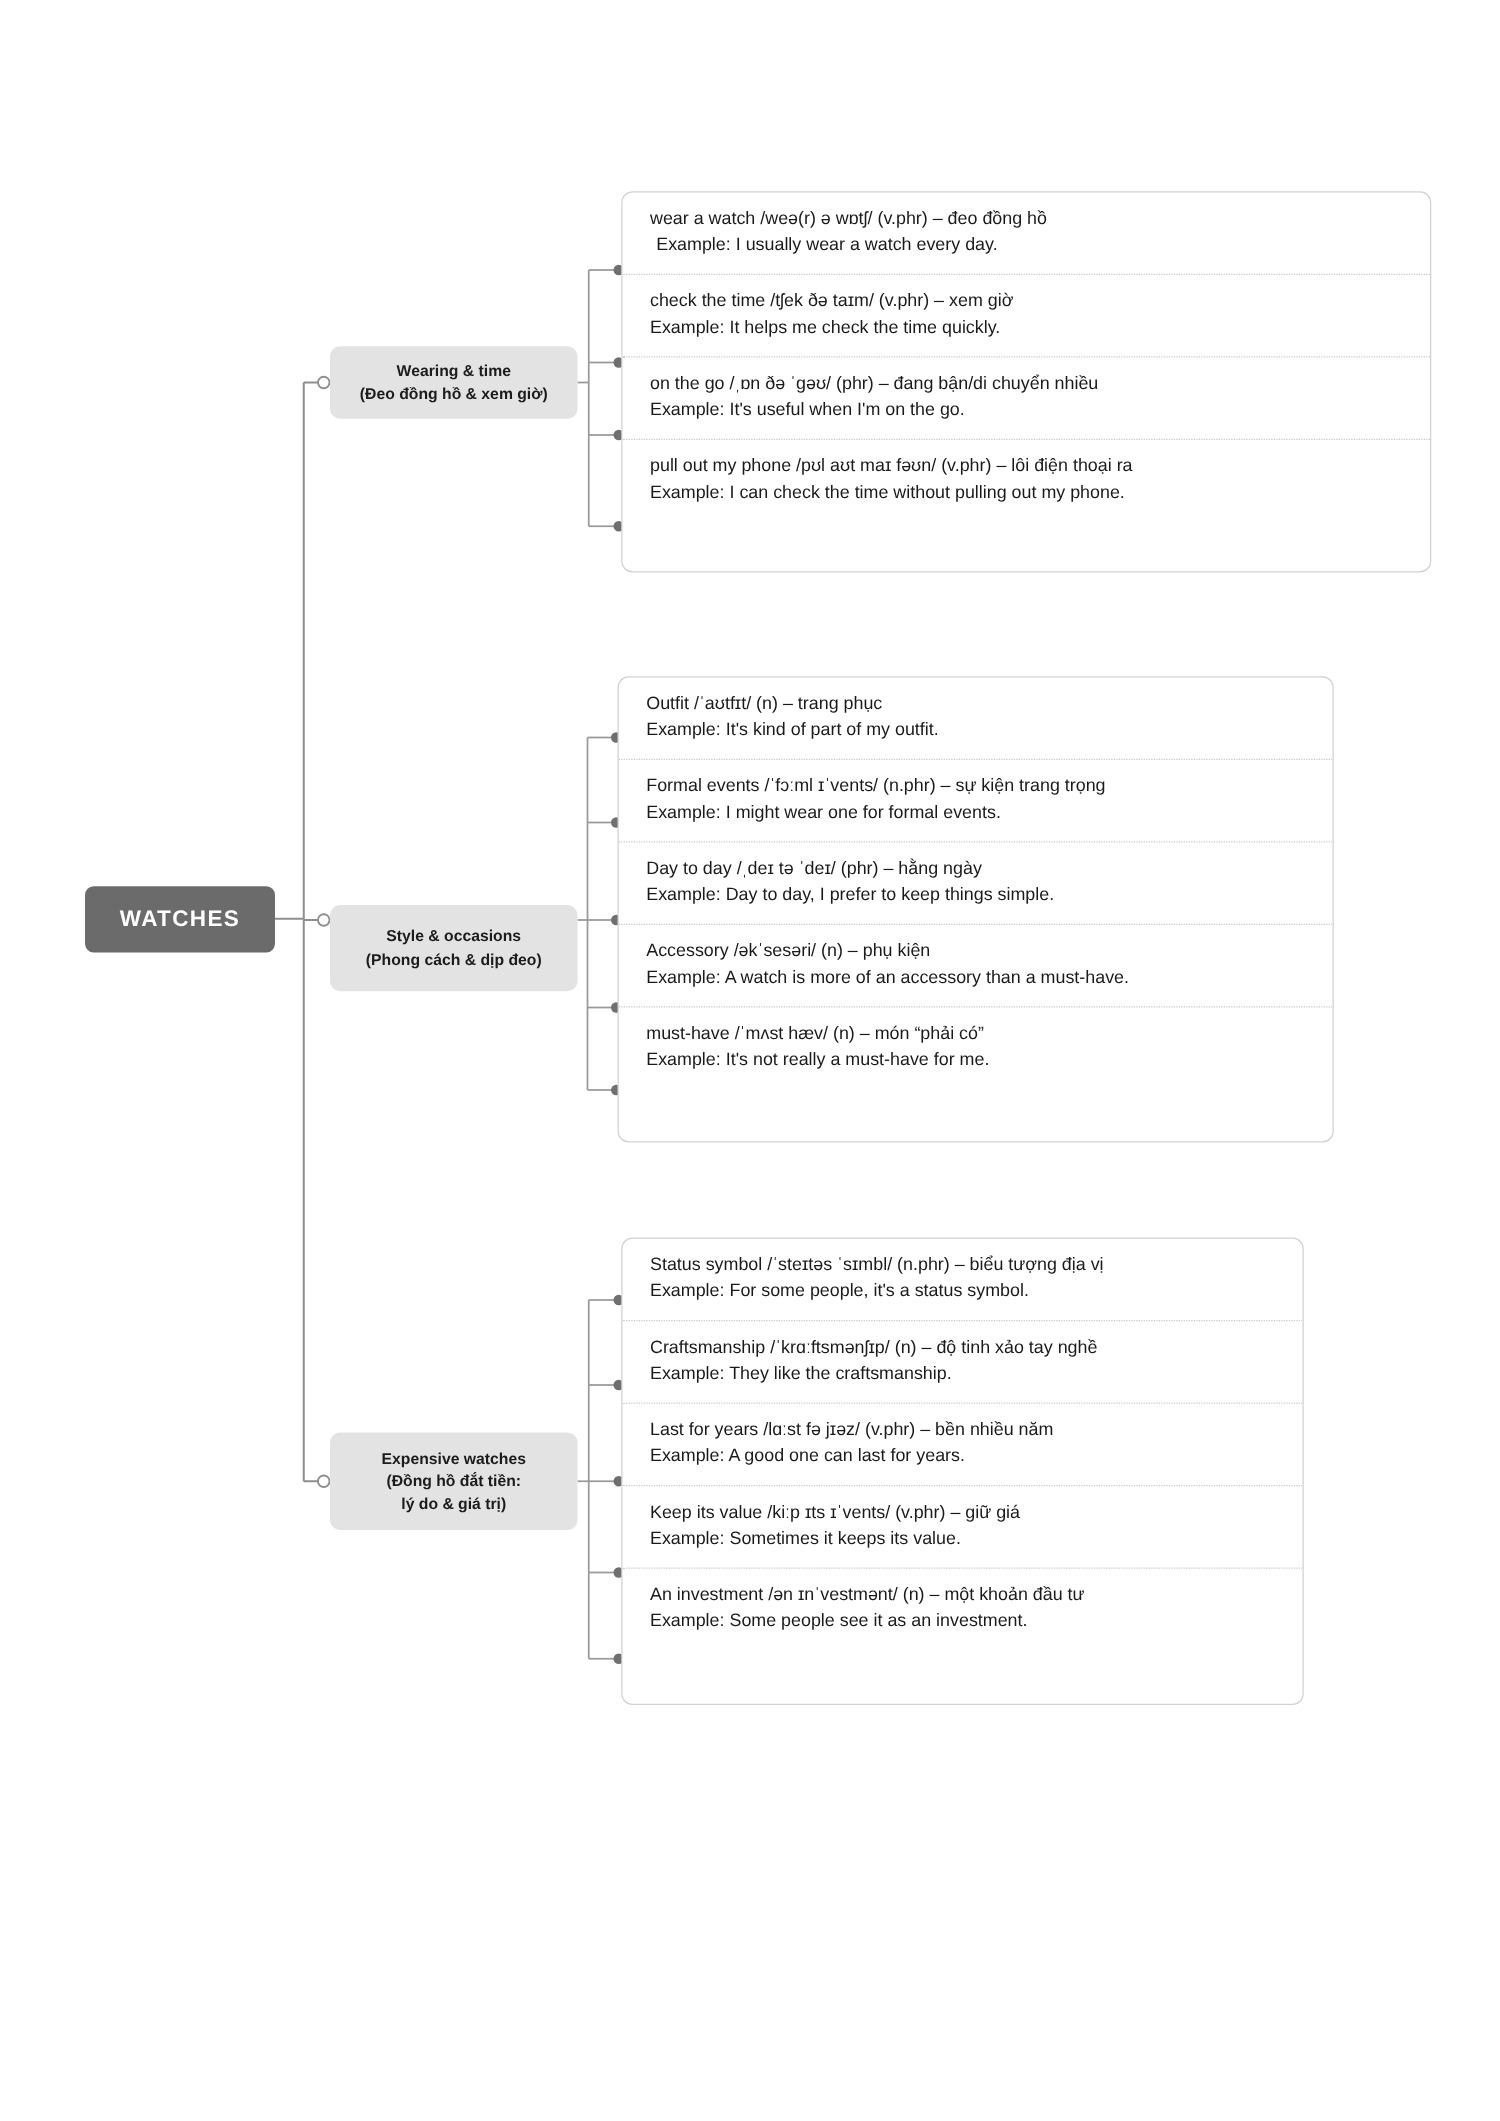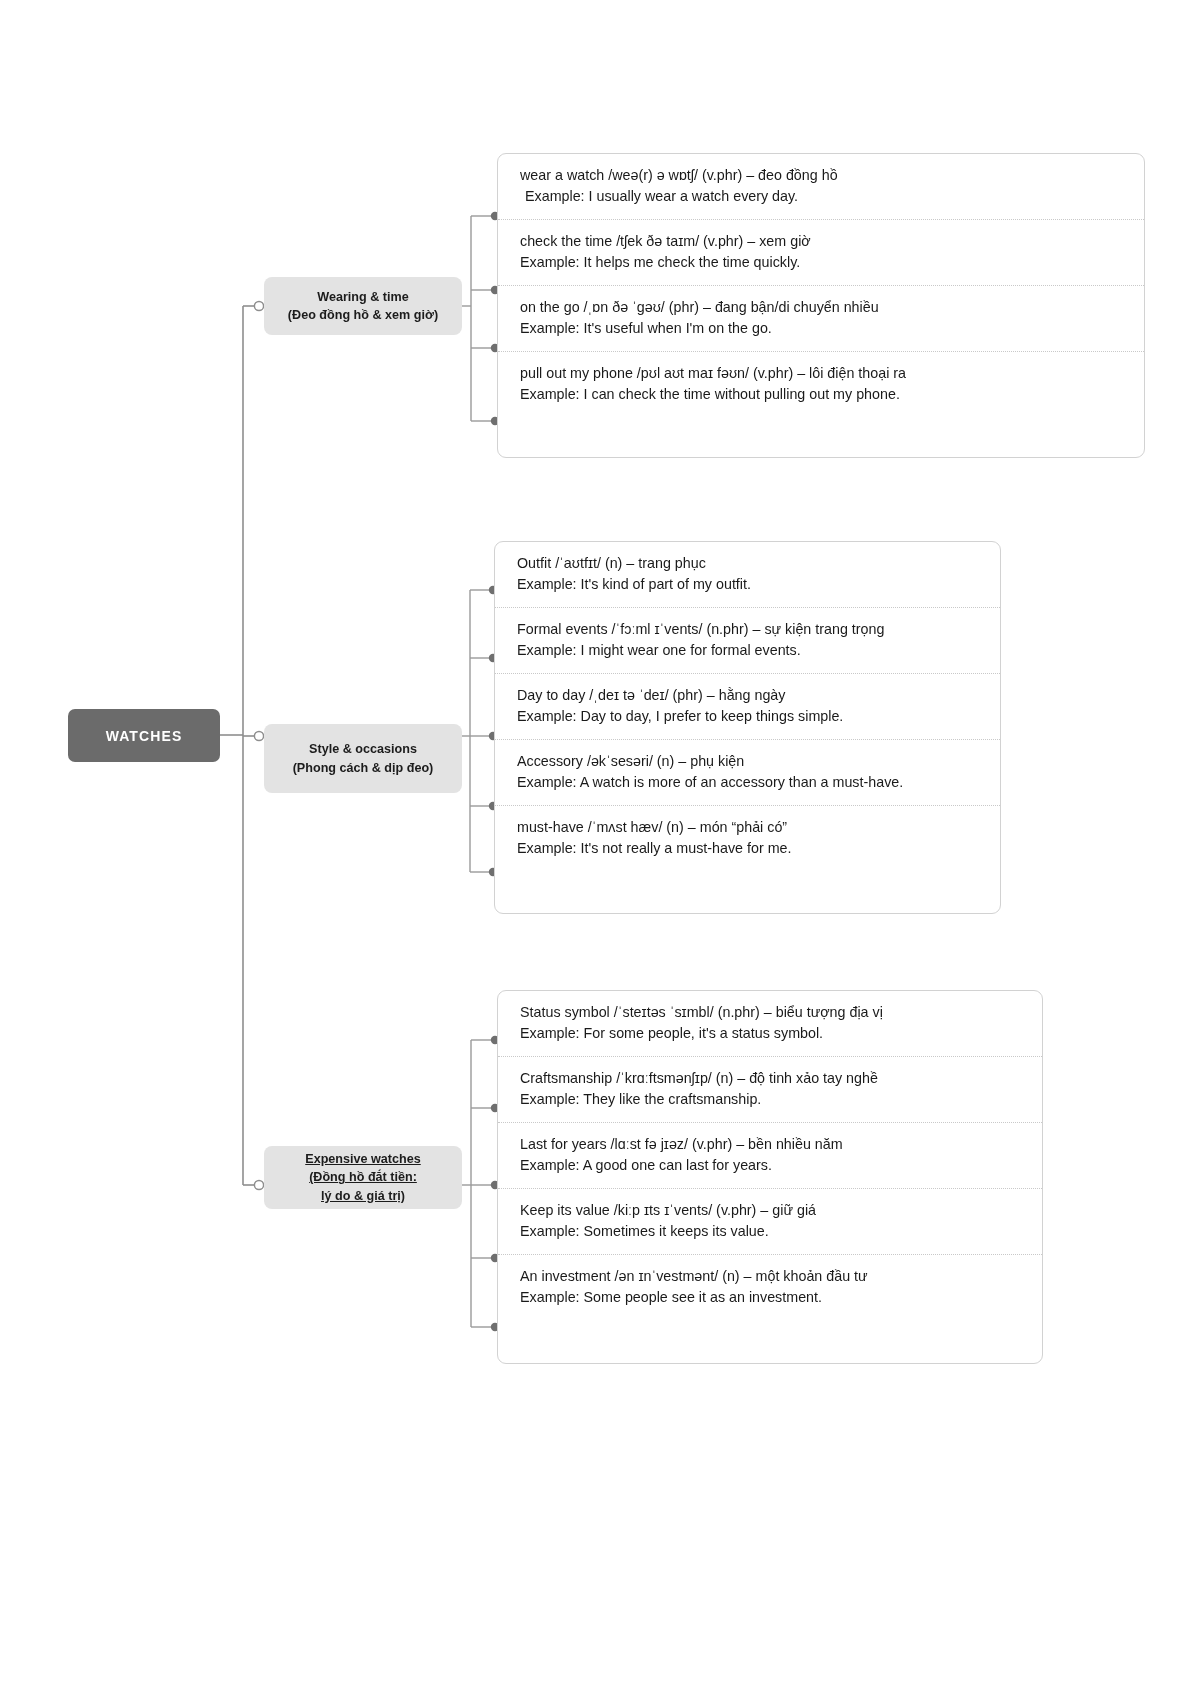--- a/index.html
+++ b/index.html
@@ -23,21 +23,21 @@
     left: 68px;
     top: 709px;
     width: 152px;
     height: 53px;
     background: #6b6b6b;
     border-radius: 7px;
     display: flex;
     align-items: center;
     justify-content: center;
     color: #ffffff;
-    font-size: 14px;
+    font-size: 18px;
     font-weight: bold;
     letter-spacing: 1.1px;
   }
 
   
   .branch-node {
     position: absolute;
     background: #e3e3e3;
     border-radius: 8px;
     display: flex;
@@ -48,32 +48,32 @@
     font-size: 12.6px;
     font-weight: bold;
     line-height: 1.45;
     text-align: center;
     padding: 12px 10px;
   }
   .branch-node .bl1, .branch-node .bl2, .branch-node .bl3 { display: block; white-space: nowrap; }
 
   #branch-0 { left: 264px; top: 277px; width: 198px; height: 58px; }
   #branch-1 { left: 264px; top: 705px; width: 198px; height: 69px; margin-top: 19px; }
-  #branch-2 { left: 264px; top: 1146px; width: 198px; height: 63px; text-decoration: underline; }
+  #branch-2 { left: 264px; top: 1146px; width: 198px; height: 78px; }
 
   
   .leaf-group {
     position: absolute;
     background: #ffffff;
     border: 1px solid #d2d2d2;
     border-radius: 9px;
     overflow: hidden;
   }
   #group-0 { left: 497px; top: 153px; width: 648px; height: 305px; }
-  #group-1 { left: 494px; top: 541px; width: 507px; height: 373px; }
+  #group-1 { left: 494px; top: 541px; width: 573px; height: 373px; }
   #group-2 { left: 497px; top: 990px; width: 546px; height: 374px; }
 
   .leaf-row {
     padding: 11px 22px 11px 22px;
     border-bottom: 1px dotted #c9c9c9;
   }
   .leaf-row:last-child { border-bottom: none; }
 
   .leaf-term {
     font-size: 14.3px;

